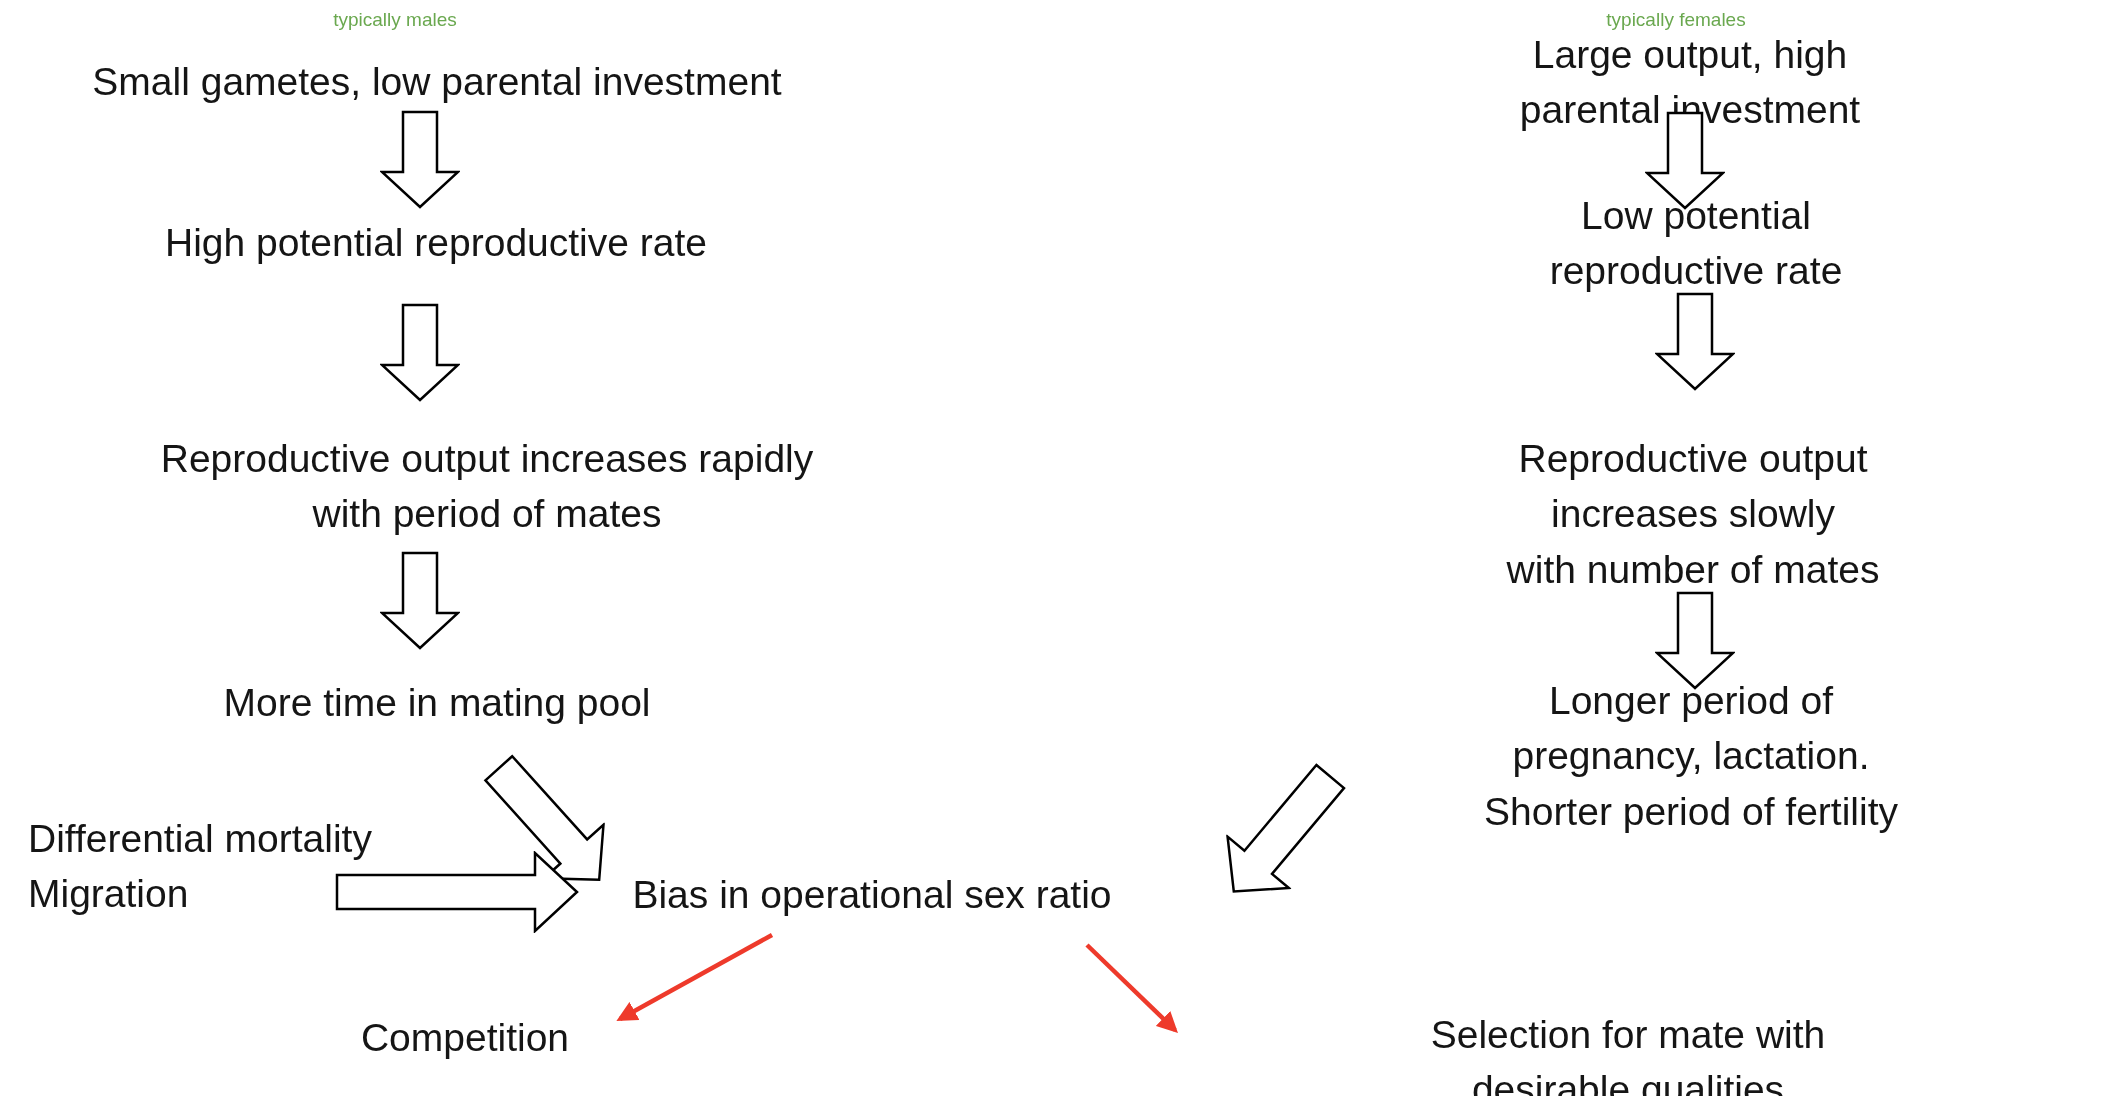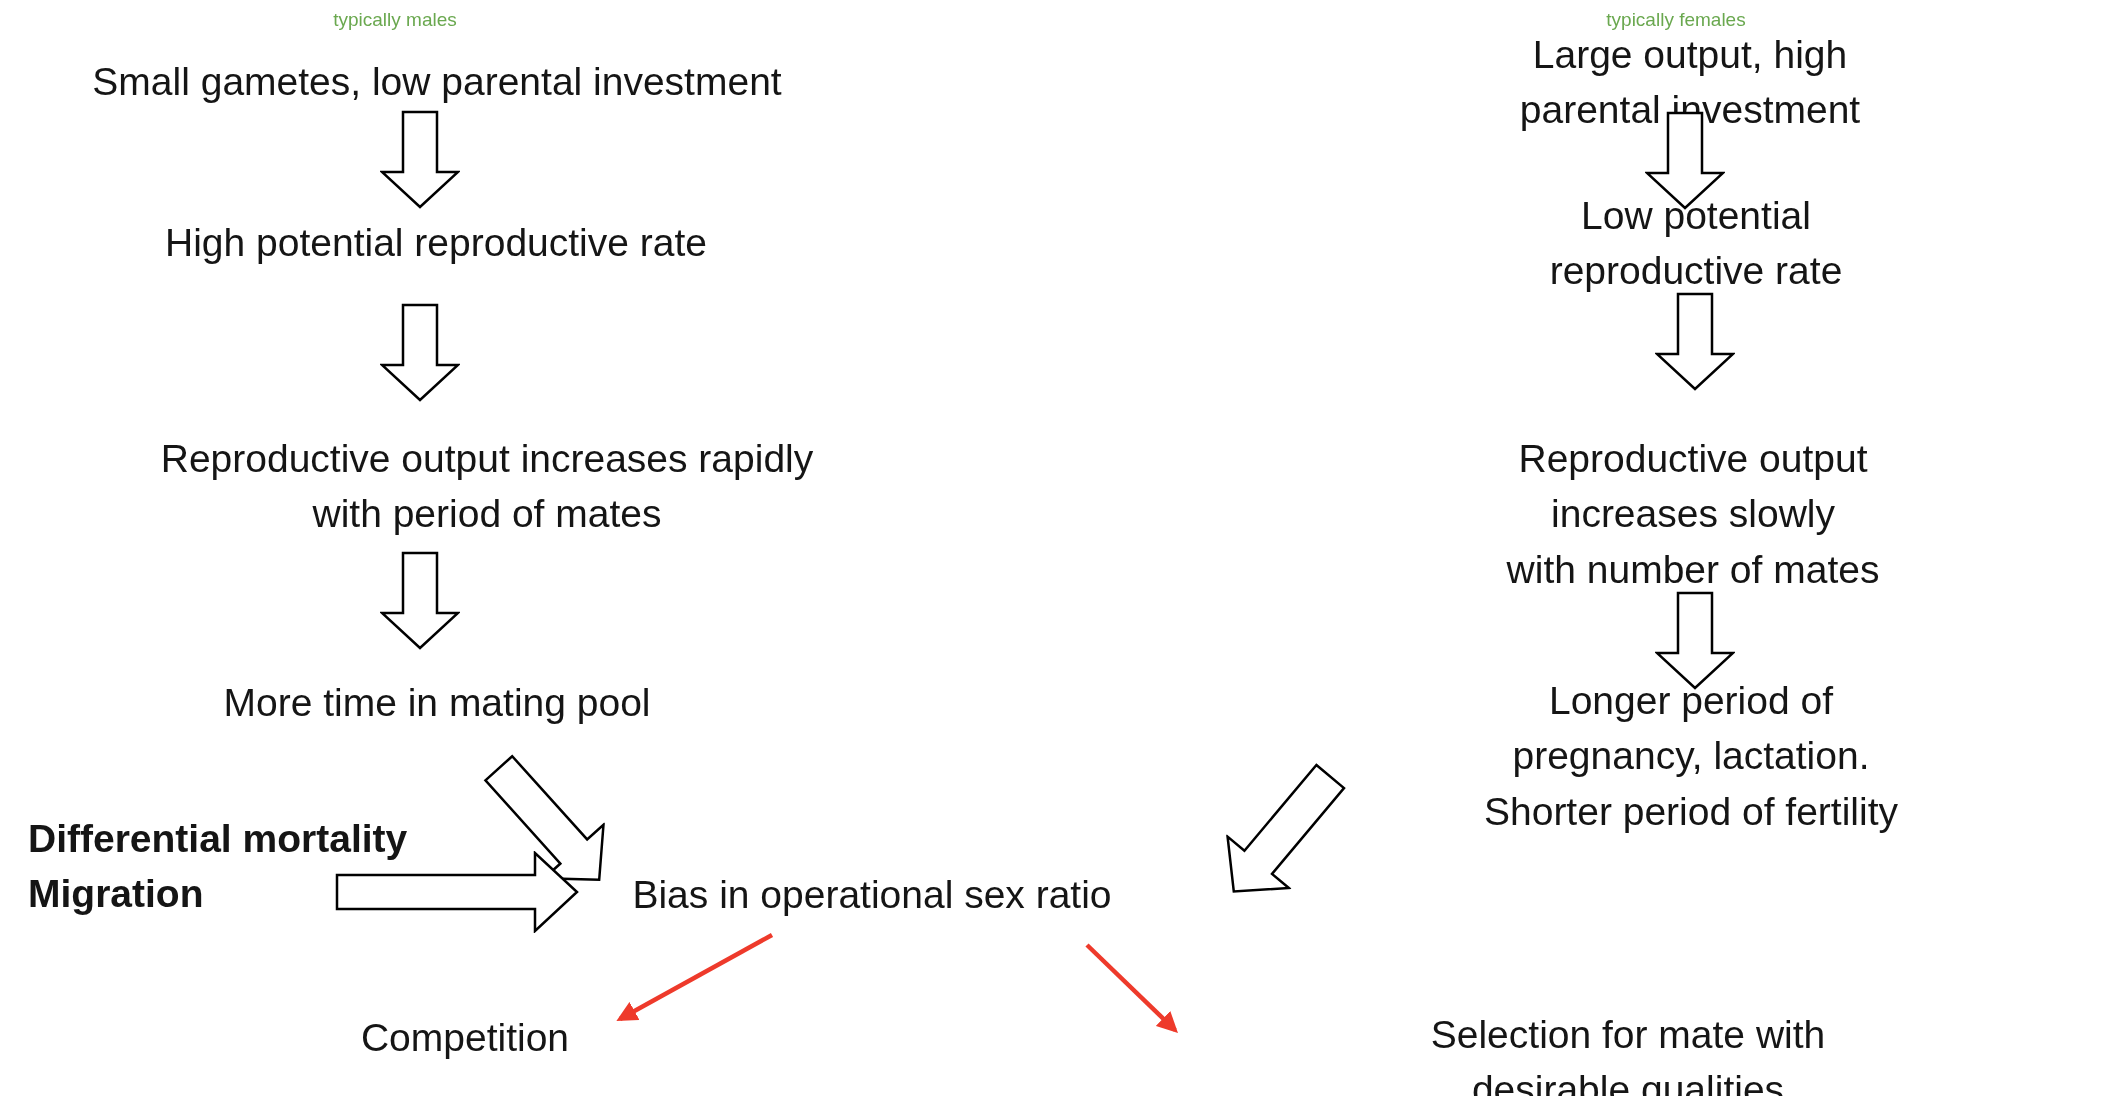--- a/index.html
+++ b/index.html
@@ -58,21 +58,21 @@
 with period of mates</div>
   <div class="t" style="left:437px; top:703px;">More time in mating pool</div>
 
   <div class="t" style="left:1690px; top:82px;">Large output, high parental investment</div>
   <div class="t" style="left:1696px; top:243px;">Low potential reproductive rate</div>
   <div class="t" style="left:1693px; top:514px;text-align:center;">Reproductive output increases slowly
 with number of mates</div>
   <div class="t" style="left:1691px; top:756px;">Longer period of pregnancy, lactation.
 Shorter period of fertility</div>
 
-  <div class="t left-align" style="left:28px; top:866px;font-weight:bold;">Differential mortality
+  <div class="t left-align" style="left:28px; top:866px;">Differential mortality
 Migration</div>
 
   <div class="t" style="left:872px; top:895px;">Bias in operational sex ratio</div>
 
   <div class="t" style="left:465px; top:1038px;">Competition</div>
   <div class="t" style="left:1628px; top:1062px;">Selection for mate with desirable qualities</div>
 
   <svg class="shape block-arrow" style="left:380px; top:110px;" width="80" height="99" viewBox="-2 -2 80 99">
     <polygon points="21,0 55,0 55,60 76,60 38,95 0,60 21,60"></polygon>
   </svg>

